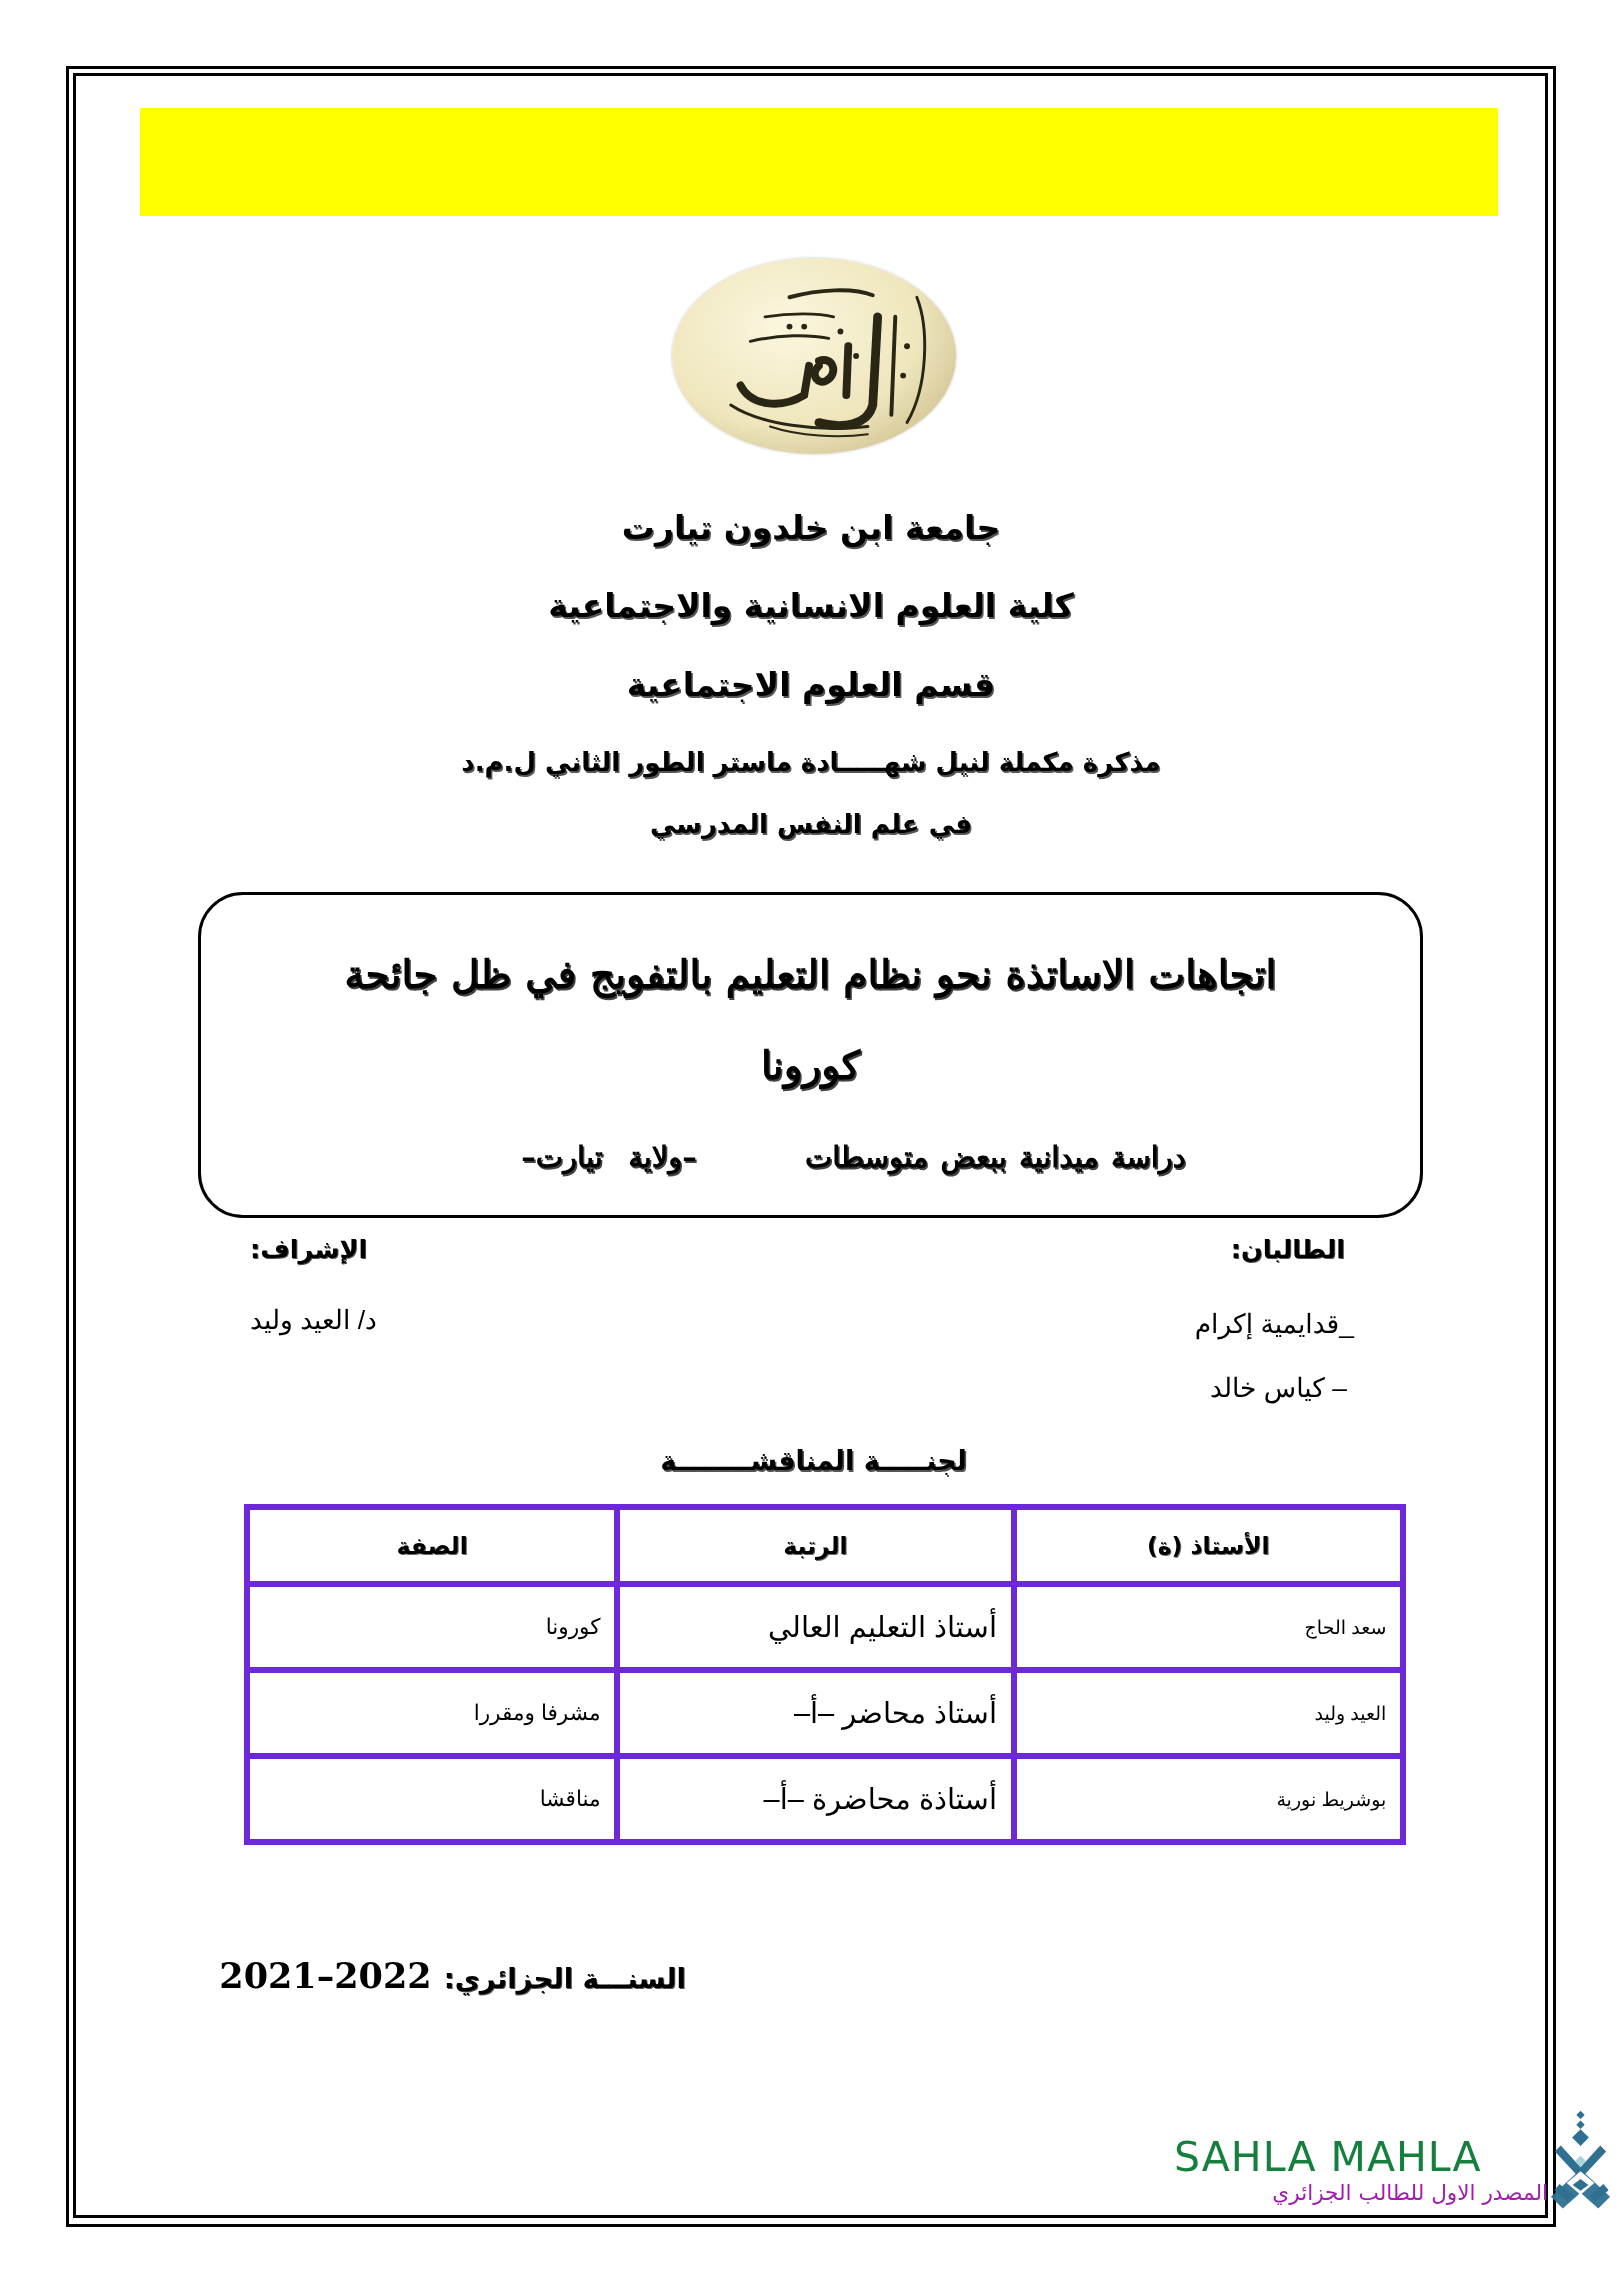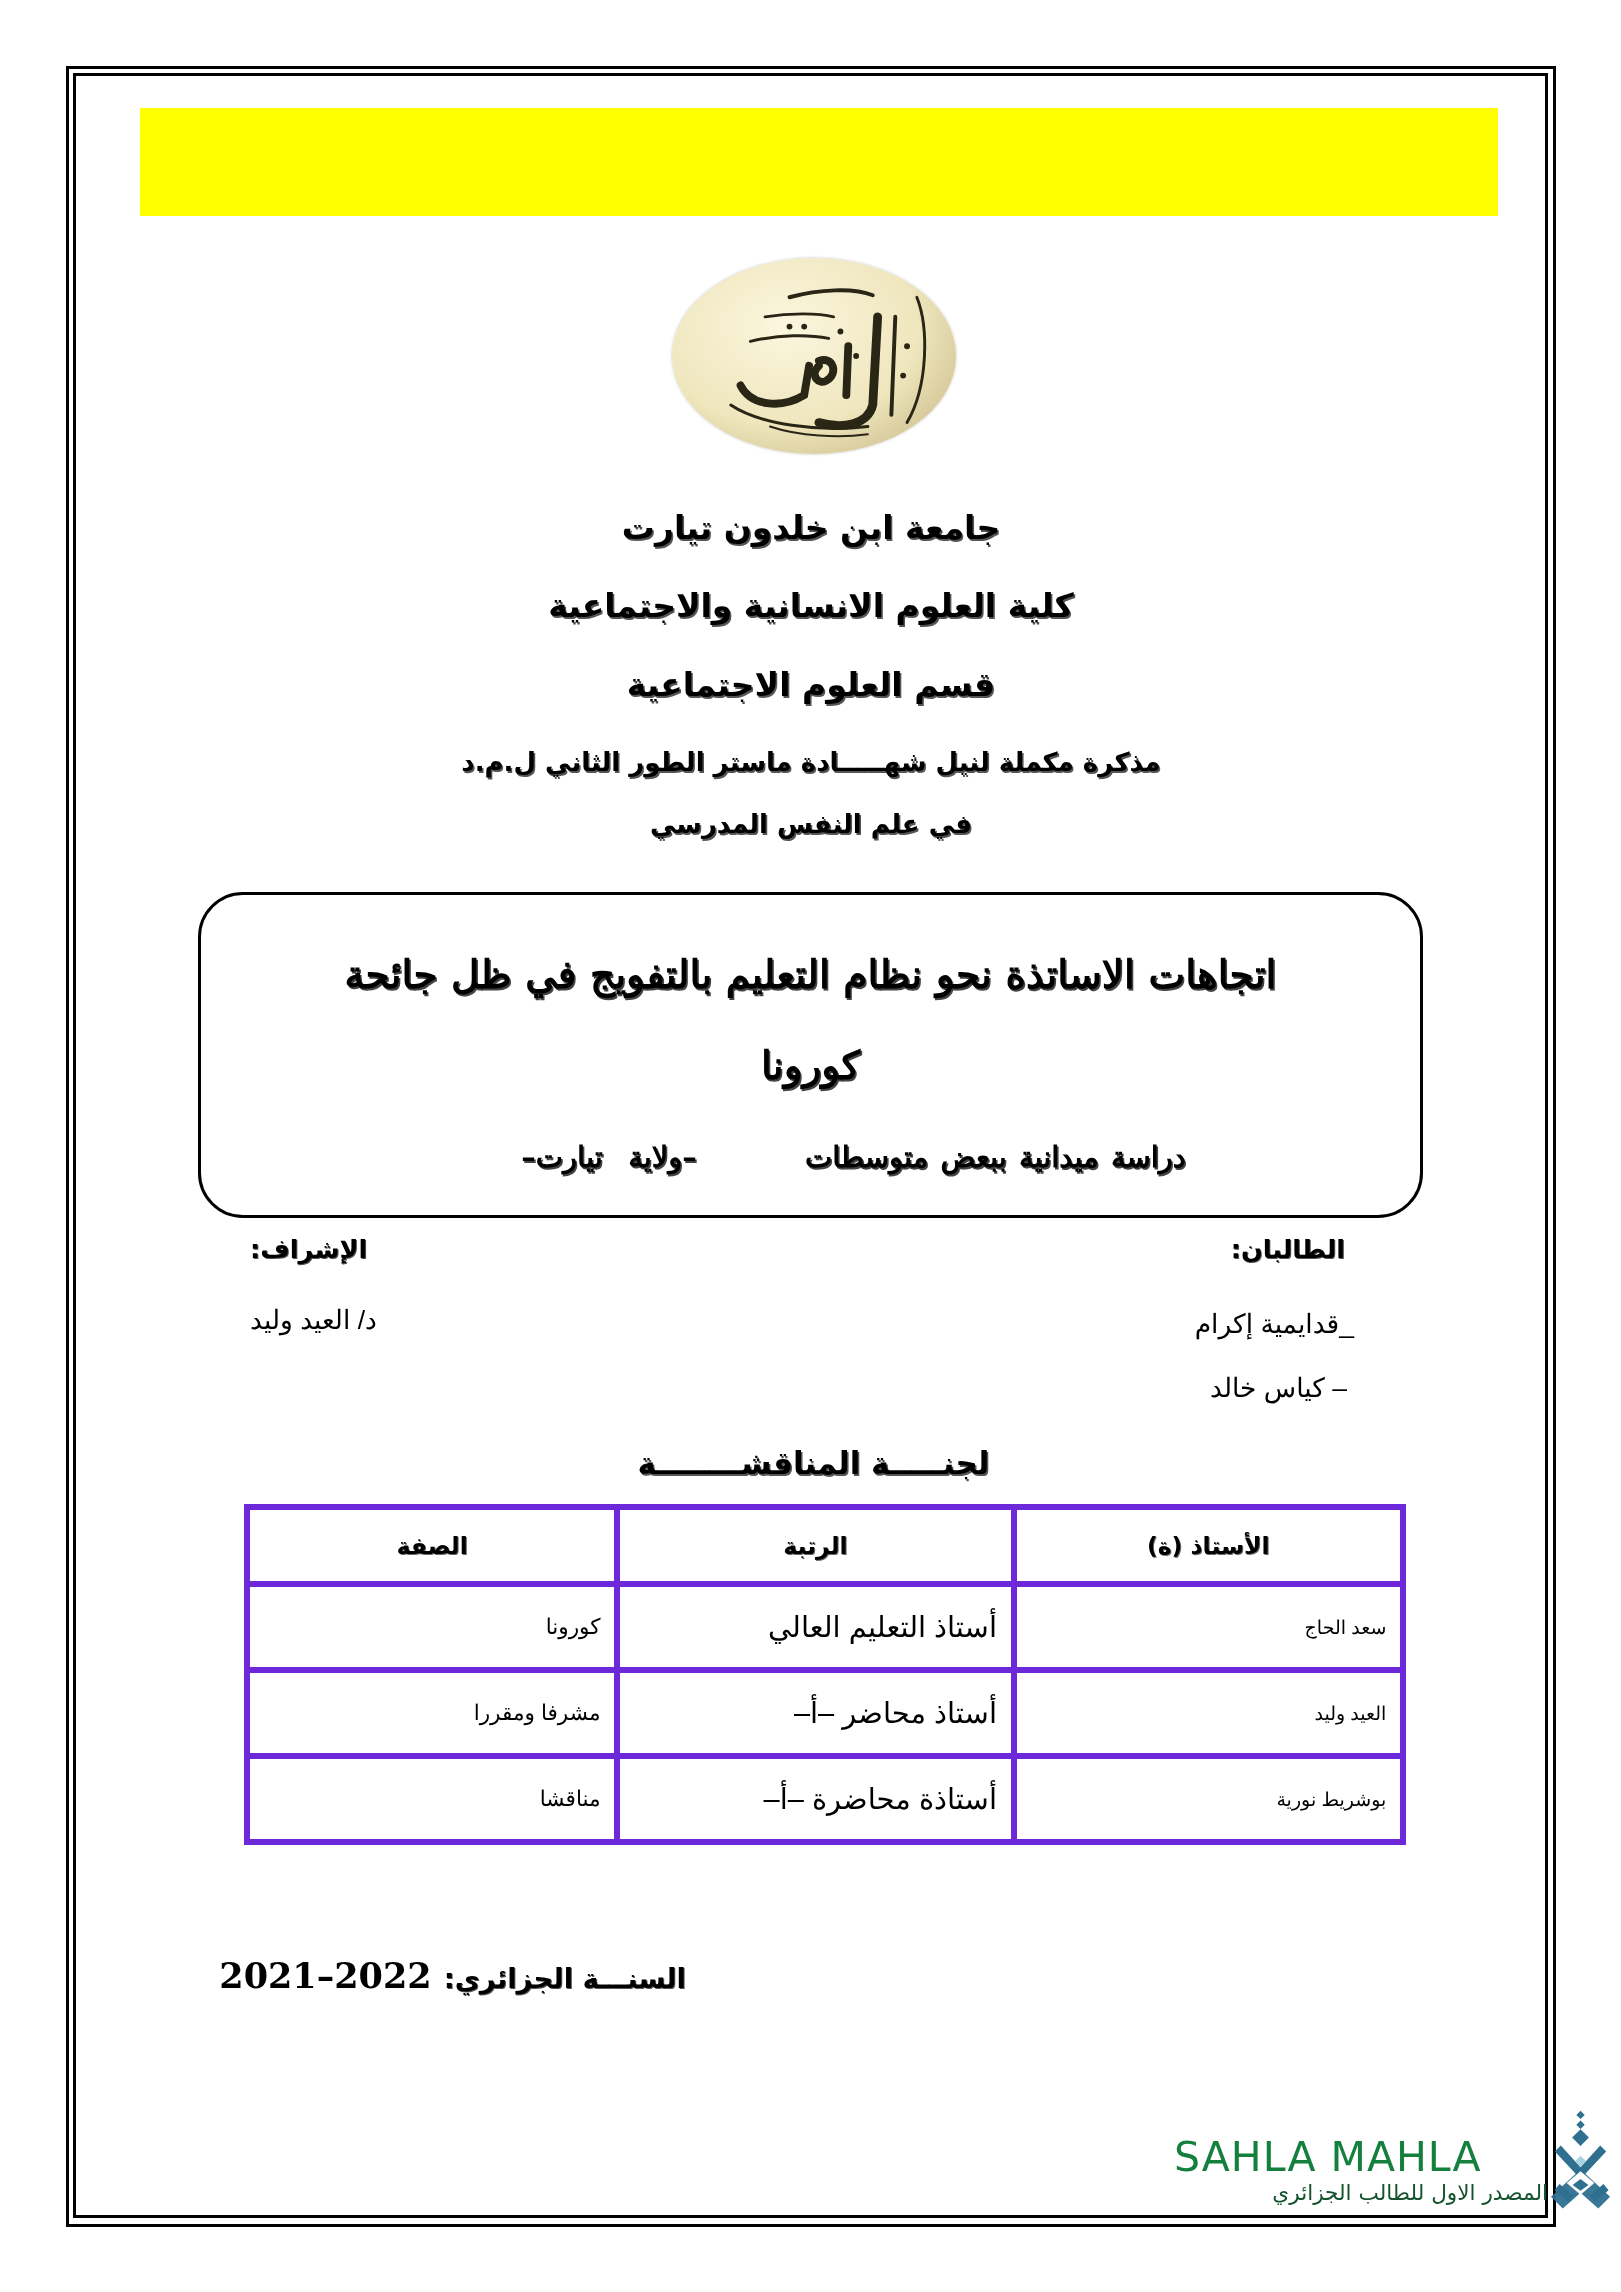--- a/index.html
+++ b/index.html
@@ -21,36 +21,36 @@
   .title-box { left: 198px; top: 892px; width: 1225px; height: 326px; box-sizing: border-box; border: 3.9px solid #000; border-radius: 45px; }
   .box-line { left: 198px; width: 1225px; text-align: center; direction: rtl; font-family: "DejaVu Serif", serif; font-weight: bold; white-space: nowrap; text-shadow: 1.5px 1.5px 0 #444; }
   .box-title { font-size: 39px; }
   .box-sub { font-size: 29px; word-spacing: 2px; padding-left: 43px; }
   .gap { display: inline-block; width: 108px; }
   .gap-sm { display: inline-block; width: 25.5px; }
 
   .label-bold { font-family: "DejaVu Sans", sans-serif; font-weight: bold; font-size: 25.5px; direction: rtl; white-space: nowrap; text-shadow: 1px 1px 0 #555; }
   .name { font-family: "Liberation Sans", sans-serif; font-size: 26.5px; direction: rtl; white-space: nowrap; }
 
-  .committee-title { left: 549px; width: 529px; text-align: center; direction: rtl; font-family: "DejaVu Sans", sans-serif; font-weight: bold; font-size: 31px; white-space: nowrap; text-shadow: 1.5px 1.5px 0 #555; }
+  .committee-title { left: 549px; width: 529px; text-align: center; direction: rtl; font-family: "DejaVu Sans", sans-serif; font-weight: bold; font-size: 27px; white-space: nowrap; text-shadow: 1.5px 1.5px 0 #555; }
 
   table.jury { position: absolute; left: 244px; top: 1504px; width: 1162px; border-collapse: collapse; direction: rtl; }
   table.jury td, table.jury th { border: 6px solid #6d28d9; padding: 0 13.7px; }
   table.jury th { height: 71px; font-family: "DejaVu Sans", sans-serif; font-weight: bold; font-size: 23.5px; text-align: center; text-shadow: 1px 1px 0 #666; }
   table.jury td { height: 80px; font-family: "Liberation Sans", sans-serif; font-size: 19px; text-align: right; }
   table.jury td.c1 { width: 356px; }
   table.jury td.c2 { width: 363px; }
   table.jury td.c3 { font-size: 21.6px; }
   table.jury td.rank { font-size: 29px; }
 
   .year-line { left: 235px; top: 1955px; width: 451px; text-align: left; direction: rtl; font-family: "DejaVu Serif", serif; font-weight: bold; font-size: 35px; white-space: nowrap; }
   .year-line .year-label { font-family: "DejaVu Sans", sans-serif; font-size: 27.4px; text-shadow: 1px 1px 0 #555; }
 
   .wm-text { left: 1174px; top: 2133px; font-family: "DejaVu Sans", sans-serif; font-size: 41px; color: #15803d; letter-spacing: 1px; white-space: nowrap; }
-  .wm-sub { left: 1176px; top: 2180px; width: 372px; font-family: "DejaVu Sans", sans-serif; font-size: 21.6px; color: #14532d; direction: rtl; text-align: right; white-space: nowrap; }
+  .wm-sub { left: 1176px; top: 2180px; width: 372px; font-family: "DejaVu Sans", sans-serif; font-size: 21.6px; color: #a21caf; direction: rtl; text-align: right; white-space: nowrap; }
   .wm-icon { left: 1547px; top: 2110px; width: 71px; height: 104px; }
 </style>
 </head>
 <body>
 
 <div class="abs border-outer"></div>
 <div class="abs border-inner"></div>
 
 <div class="abs yellow-band">
   <span></span>

